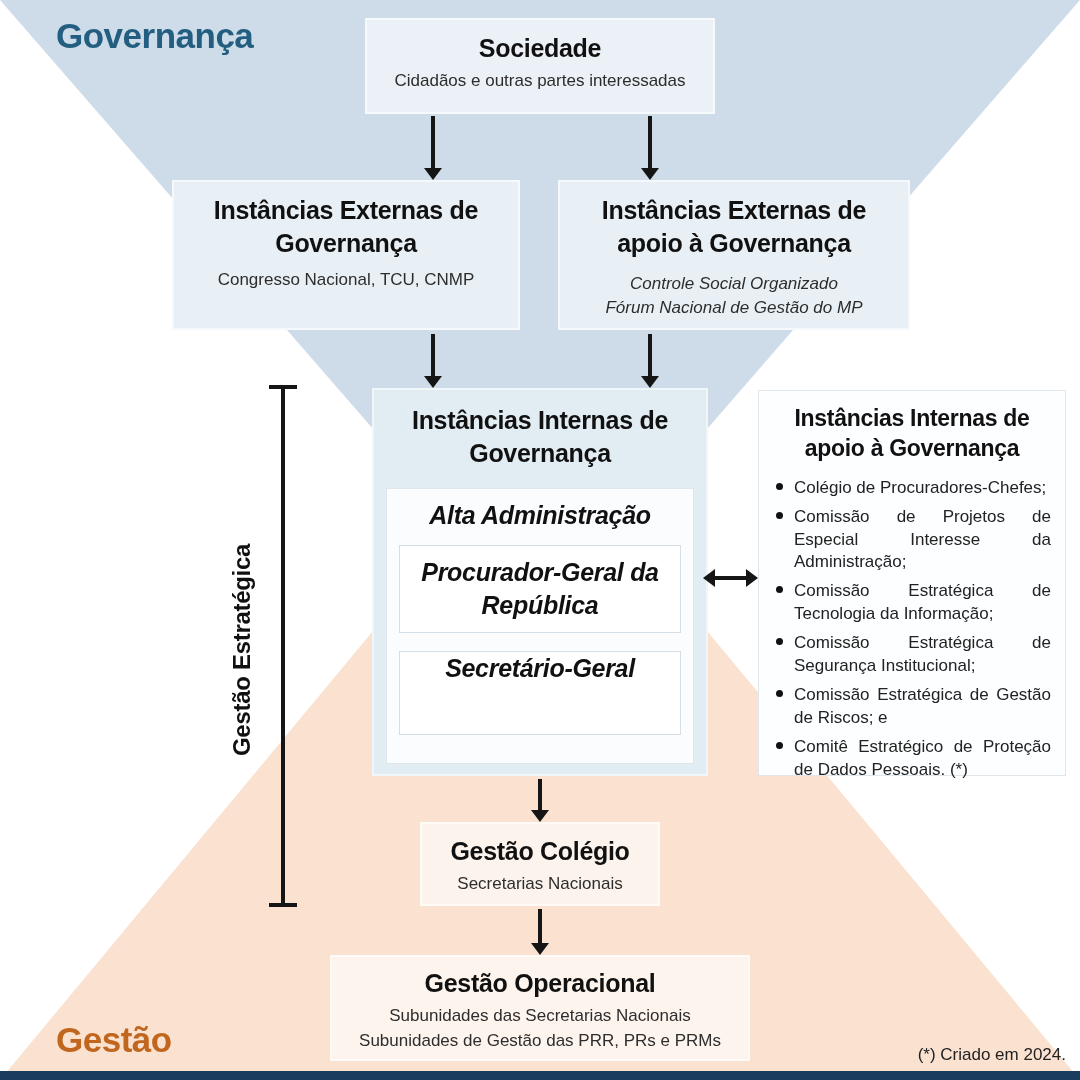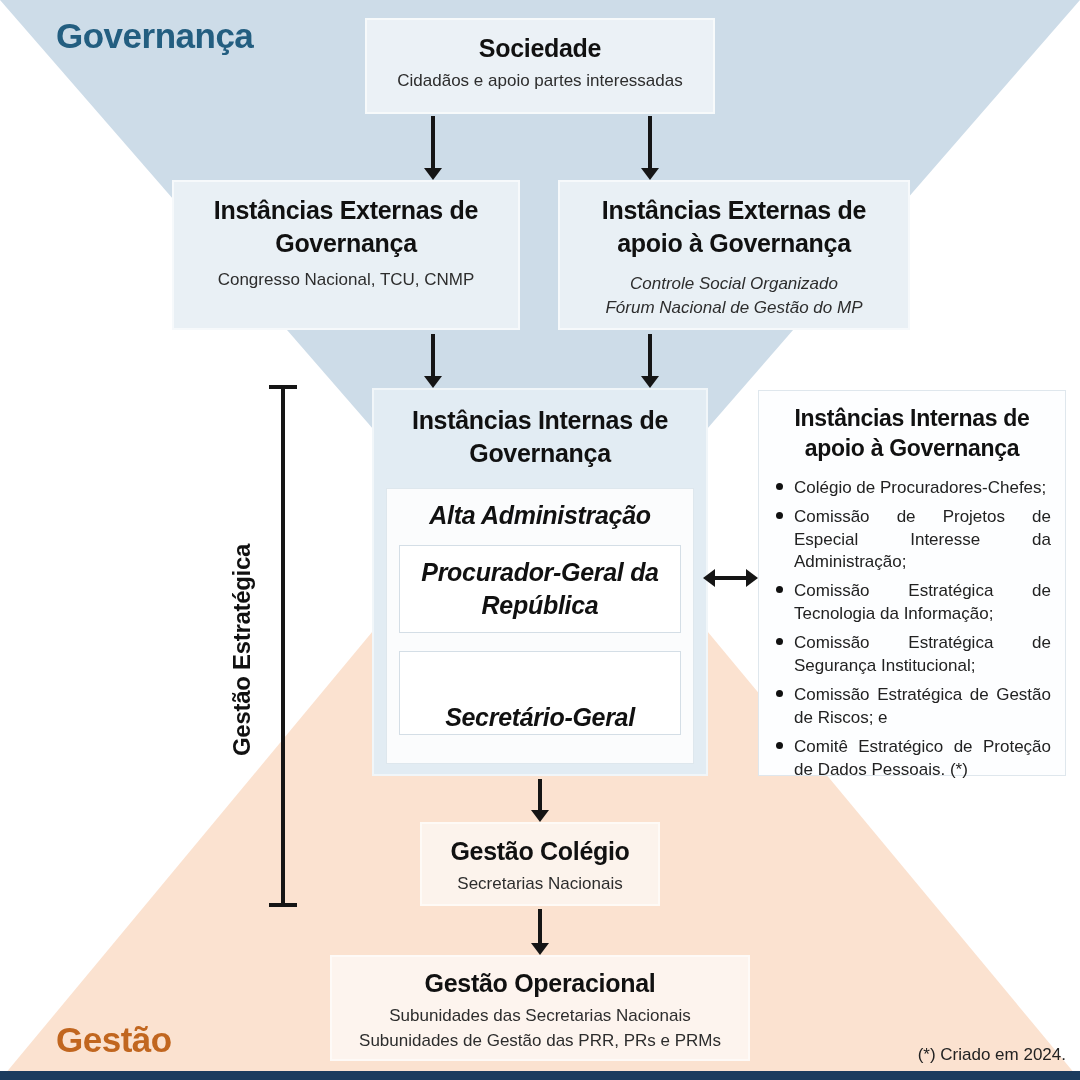--- a/index.html
+++ b/index.html
@@ -28,21 +28,21 @@
 
   .b-sociedade { left:365px; top:18px;  width:350px; height:96px;  padding-top:12px; background:#ebf1f6; border:2px solid #f7fafb; }
   .b-ext-gov   { left:172px; top:180px; width:348px; height:150px; padding-top:12px; background:#e9f0f5; border:2px solid #f6f9fb; }
   .b-ext-gov .t2 { margin-top:9px; }
   .b-ext-apoio { left:558px; top:180px; width:352px; height:150px; padding-top:12px; background:#e9f0f5; border:2px solid #f6f9fb; }
   .b-ext-apoio .t2 { margin-top:12px; line-height:1.4;font-style:italic; }
 
   .b-internas { left:372px; top:388px; width:336px; height:388px; padding-top:14px; background:#e2ecf3; border:2px solid #f1f6f9; }
   .b-alta { position:absolute; left:12px; top:98px; width:308px; height:276px; padding-top:10px; background:#fbfcfd; border:1px solid #dee7ed;font-style:italic; }
   .b-pgr  { position:absolute; left:12px; top:56px;  width:282px; height:88px; background:#ffffff; border:1px solid #d4dee6; display:flex; align-items:center; justify-content:center; }
-  .b-sg   { position:absolute; left:12px; top:162px; width:282px; height:84px; background:#ffffff; border:1px solid #d4dee6; display:flex; align-items:flex-end; justify-content:center; }
+  .b-sg   { position:absolute; left:12px; top:162px; width:282px; height:84px; background:#ffffff; border:1px solid #d4dee6; display:flex; align-items:flex-start; justify-content:center; }
 
   .b-apoio { left:758px; top:390px; width:308px; height:386px; padding:12px 14px; background:#fdfeff; border:1px solid #dfe7ed; }
   .b-apoio .t1 .tl { font-size:23px; }
   .bullets { list-style:none; margin-top:13px; text-align:left; }
   .bullets li { position:relative; padding-left:21px; margin-bottom:7px; font-size:17px; line-height:1.32; text-align:justify; color:#222; }
   .bullets li::before { content:""; position:absolute; left:3px; top:6px; width:7px; height:7px; border-radius:50%; background:#111; }
 
   .b-tatica { left:420px; top:822px; width:240px; height:84px;  padding-top:11px; background:#fcf3ec; border:2px solid #fefaf6; }
   .b-oper   { left:330px; top:955px; width:420px; height:106px; padding-top:10px; background:#fdf4ee; border:2px solid #fefaf7; }
   .b-oper .t2 { margin-top:4px; line-height:1.45; }
@@ -83,21 +83,21 @@
 <div id="canvas">
 
   <div class="tri tri-orange"></div>
   <div class="tri tri-blue"></div>
 
   <div class="corner-label gov">Governança</div>
   <div class="corner-label ges">Gestão</div>
 
   <div class="box b-sociedade">
     <div class="t1">Sociedade</div>
-    <div class="t2">Cidadãos e apoio partes interessadas</div>
+    <div class="t2">Cidadãos e outras partes interessadas</div>
   </div>
 
   <div class="arr-down a1"></div>
   <div class="arr-down a2"></div>
 
   <div class="box b-ext-gov">
     <div class="t1">
       <span class="tl">Instâncias Externas de</span>
       <span class="tl">Governança</span>
     </div>

